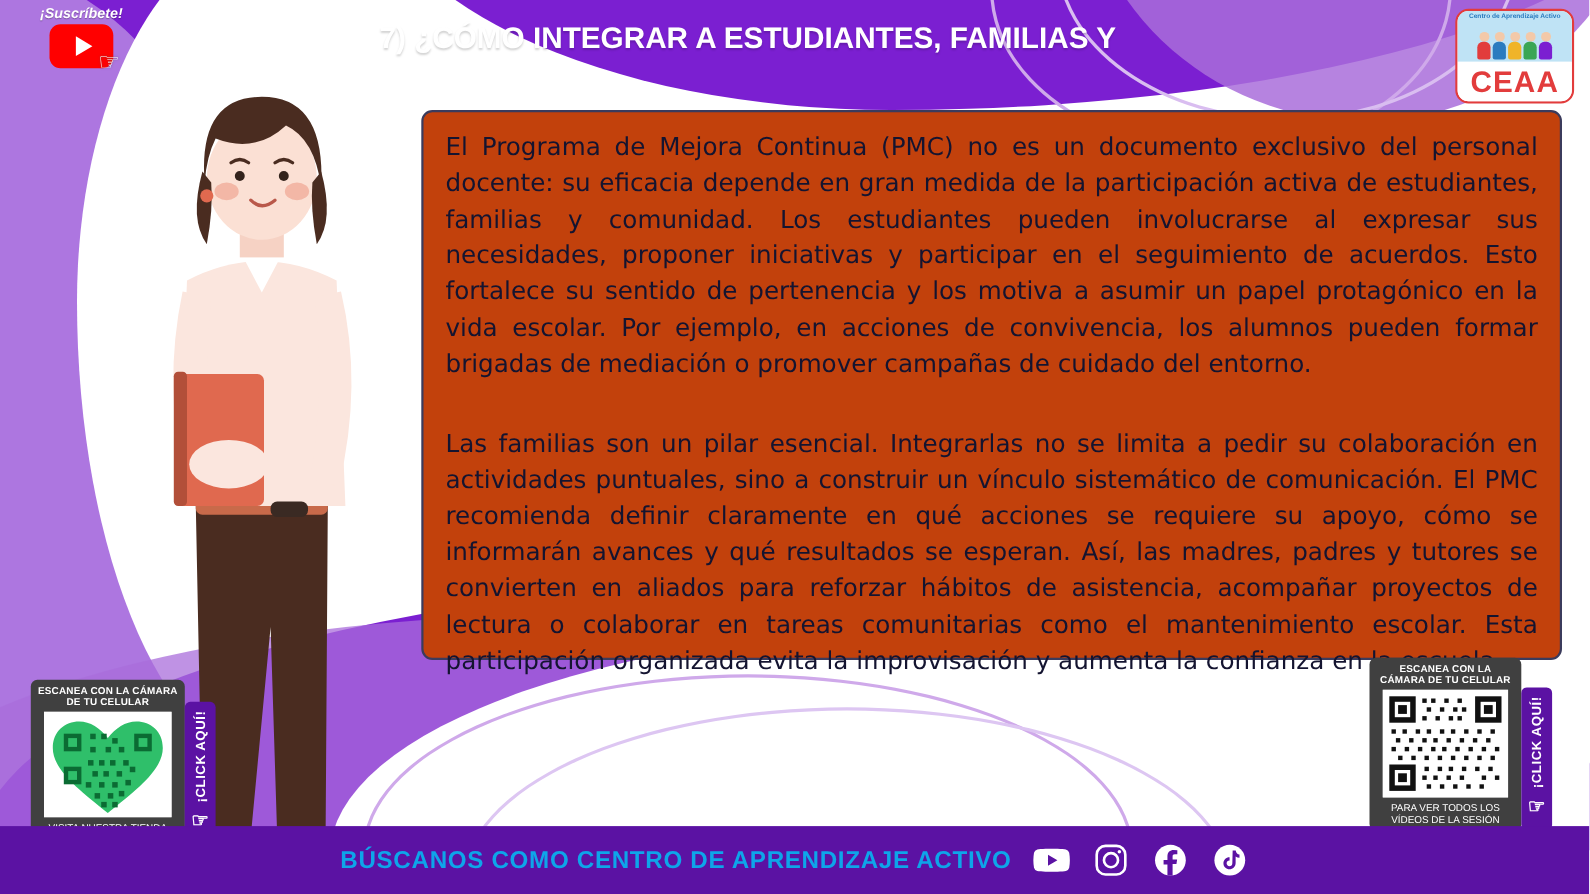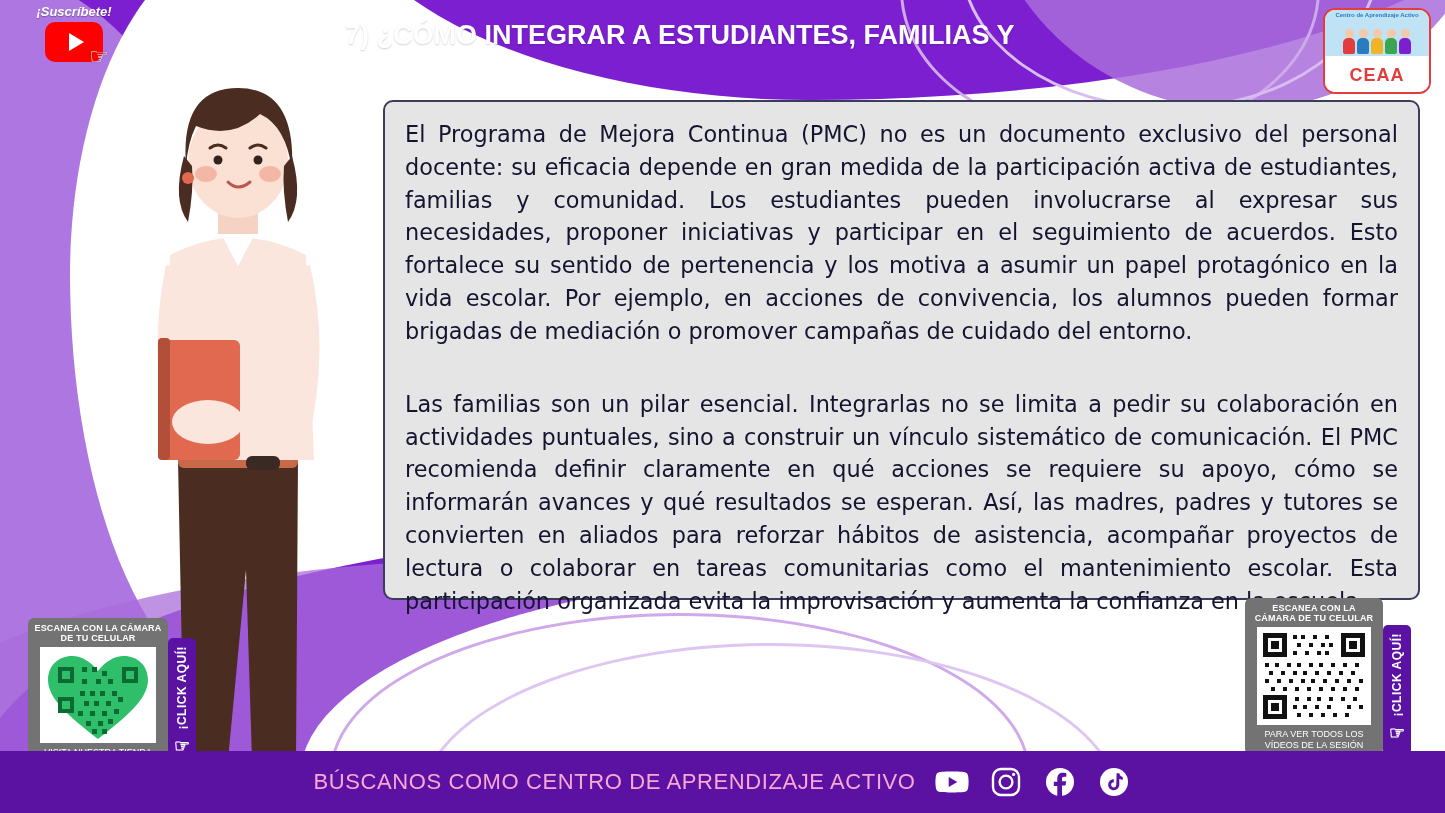--- a/index.html
+++ b/index.html
@@ -82,23 +82,23 @@
   
   .footer {
     position: absolute; left: 0; bottom: 0;
     width: 100%; height: 62px;
     background: #5b12a3;
     display: flex; align-items: center; justify-content: center;
     gap: 18px;
     z-index: 30;
   }
   .footer-text {
-    color: #f9a8d4;
+    color: #0ea5e9;
     font-size: 22px;
-    font-weight: normal;
+    font-weight: bold;
     letter-spacing: .6px;
   }
   .social {
     width: 36px; height: 36px;
     display: flex; align-items: center; justify-content: center;
     color: #ffffff;
   }
   .social svg { display: block; }
 
   
@@ -113,21 +113,21 @@
     line-height: 1.45;
     z-index: 12;
     text-shadow: 0 1px 2px rgba(0,0,0,.18);
   }
 
   
   .content-box {
     position: absolute;
     left: 383px; top: 100px;
     width: 1037px; height: 500px;
-    background: #e5e5e5;
+    background: #c2410c;
     border: 2px solid #3b3b5c;
     border-radius: 10px;
     padding: 16px 20px 10px 20px;
     z-index: 14;
   }
   .content-box p {
     color: #141430;
     font-size: 22.4px;
     line-height: 1.465;
     text-align: justify;
@@ -158,21 +158,21 @@
     font-size: 6px; color: #2a7bbf; font-weight: bold;
     white-space: nowrap;
   }
   .logo .people { display: flex; gap: 2px; align-items: flex-end; padding-bottom: 2px; }
   .logo .person { width: 12px; }
   .logo .person .head { width: 9px; height: 9px; border-radius: 50%; margin: 0 auto; }
   .logo .person .body { width: 12px; height: 16px; border-radius: 5px 5px 2px 2px; }
   .logo .logo-name {
     height: 38px;
     display: flex; align-items: center; justify-content: center;
-    font-size: 18px; font-weight: bold; letter-spacing: 1px;
+    font-size: 27px; font-weight: bold; letter-spacing: 1px;
     color: #e23c3c;
     background: #ffffff;
   }
 
   
   .subscribe {
     position: absolute; left: 20px; top: 4px;
     width: 108px; height: 70px;
     z-index: 21;
     text-align: center;
@@ -201,21 +201,21 @@
     position: absolute; right: -6px; bottom: -8px;
     font-size: 22px;
     color: #ffffff;
     text-shadow: 0 0 2px #555;
   }
 
   
   .qr-card {
     position: absolute;
     z-index: 22;
-    background: #737373;
+    background: #404040;
     border-radius: 6px;
     padding: 5px 6px;
     text-align: center;
     color: #ffffff;
   }
   .qr-card .cap {
     font-size: 9px; font-weight: bold; line-height: 1.15;
     letter-spacing: .2px;
   }
   .qr-img {

